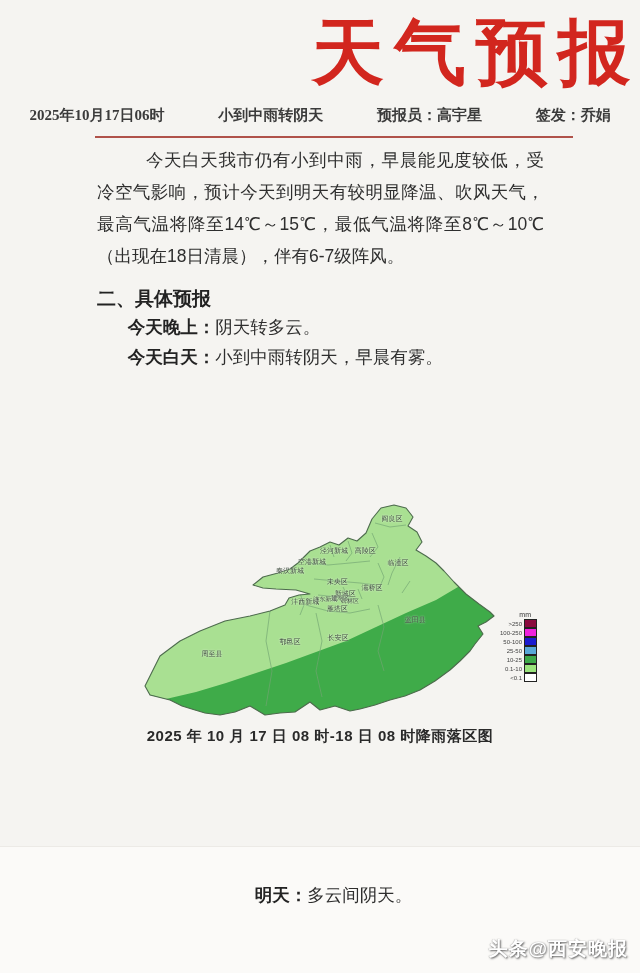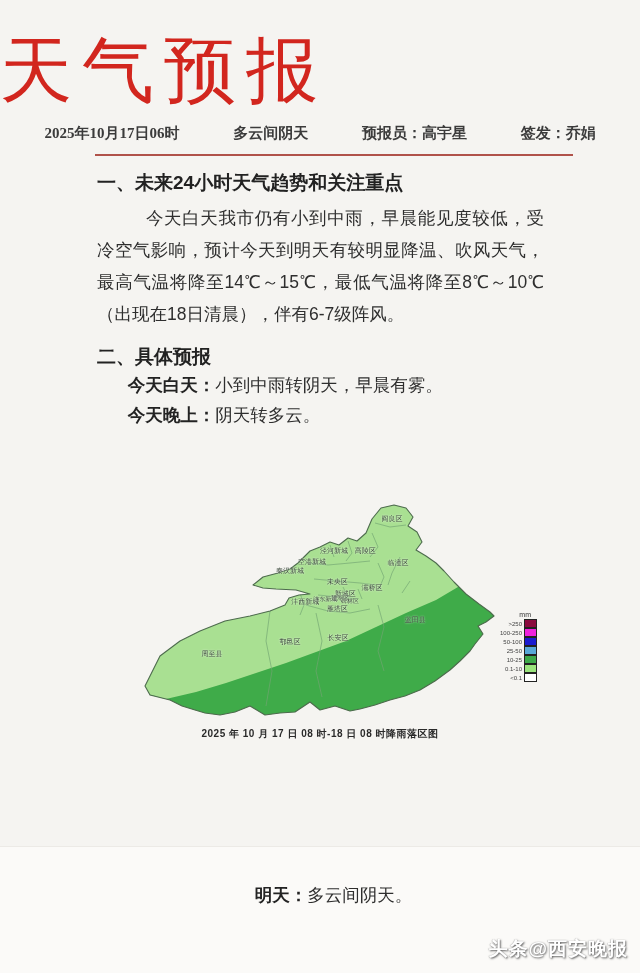--- a/index.html
+++ b/index.html
@@ -4,21 +4,21 @@
 <style>
   :root{
     --title-red:#d2261e; --rule-red:#b0524a; --light-green:#a9e092; --dark-green:#3fab49;
     --map-outline:#4d6b4d; --map-inner-border:#73a473; --page-bg:#f5f4f1; --text:#2e2e2e;
   }
   *{margin:0;padding:0;box-sizing:border-box;}
   html,body{width:640px;}
   body{font-family:"Liberation Sans",sans-serif;color:var(--text);}
   .page{position:relative;width:640px;height:973px;background:var(--page-bg);overflow:hidden;}
   .page-lower{position:absolute;left:0;top:846px;right:0;bottom:0;background:#fbfaf8;border-top:1px solid #eceae6;}
-  .title{margin-top:30px;text-align:left;font-size:72px;line-height:80px;font-weight:400;
+  .title{margin-top:12px;text-align:right;font-size:72px;line-height:80px;font-weight:700;
          letter-spacing:10px;color:var(--title-red);}
   .info-line{margin-top:14px;text-align:center;font-family:"Liberation Serif",serif;
              font-weight:700;font-size:15px;color:#3b3b3b;}
   .info-line span{margin:0 25px;}
   .red-rule{margin:11px 0 0 95px;width:478px;height:2px;background:var(--rule-red);}
   h2{margin:14px 96px 0 97px;font-size:19px;line-height:26px;font-weight:700;color:#222;}
   .para{margin:6px 96px 8px 97px;font-size:17.5px;line-height:32px;text-align:justify;
         text-indent:2.8em;color:var(--text);}
   .item{margin:0 96px 0 97px;font-size:17.5px;line-height:30px;text-indent:1.75em;color:var(--text);}
   .item .b, .tomorrow .b{font-weight:700;color:#232323;}
@@ -32,49 +32,48 @@
   #map-labels{position:absolute;inset:0;}
   .map-label{position:absolute;transform:translate(-50%,-50%);font-size:7px;line-height:8px;
              color:#3d4a3d;white-space:nowrap;text-shadow:0 0 2px rgba(255,255,255,.9);}
   .map-label.small{font-size:6px;}
   .legend{position:absolute;right:1px;top:110px;width:46px;}
   .legend-unit{font-size:7px;color:#333;text-align:right;padding-right:6px;margin-bottom:1px;}
   .legend-row{display:flex;align-items:center;justify-content:flex-end;height:9px;}
   .legend-row .lab{font-size:6px;color:#444;margin-right:2px;}
   .legend-row .sw{width:13px;height:9px;border:0.5px solid #222;}
   .caption{position:absolute;left:0;top:727px;width:640px;text-align:center;font-weight:700;
-           font-size:10px;color:#2a2a2a;letter-spacing:.5px;}
+           font-size:15px;color:#2a2a2a;letter-spacing:.5px;}
   .tomorrow{position:absolute;left:127px;top:880px;font-size:17.5px;color:var(--text);}
   .watermark{position:absolute;right:12px;top:936px;font-size:19px;font-weight:700;color:#ffffff;
              letter-spacing:1px;
              text-shadow:1px 1px 2px rgba(70,70,70,.85),-0.5px -0.5px 1px rgba(120,120,120,.5);text-align:center;}
 </style>
 </head>
 <body>
 
 <div class="page">
   <div class="page-lower"></div>
 
   <h1 class="title">天气预报</h1>
 
   <div class="info-line">
     <span>2025年10月17日06时</span>
-    <span>多云间阴天</span>
+    <span>小到中雨转阴天</span>
     <span>预报员：高宇星</span>
     <span>签发：乔娟</span>
   </div>
 
   <div class="red-rule"></div>
 
-  <h2>一、未来24小时天气趋势和关注重点</h2>
   <p class="para">今天白天我市仍有小到中雨，早晨能见度较低，受冷空气影响，预计今天到明天有较明显降温、吹风天气，最高气温将降至14℃～15℃，最低气温将降至8℃～10℃（出现在18日清晨），伴有6-7级阵风。</p>
 
   <h2>二、具体预报</h2>
+  <p class="item"><span class="b">今天晚上：</span><span>阴天转多云。</span></p>
   <p class="item"><span class="b">今天白天：</span><span>小到中雨转阴天，早晨有雾。</span></p>
-  <p class="item"><span class="b">今天晚上：</span><span>阴天转多云。</span></p>
 
   <div class="map-wrap">
     <svg width="400" height="224" viewBox="0 0 400 224">
       <defs>
         <clipPath id="cityClip">
           <path d="M7,185 L22,155 L42,140 L62,130 L87,120 L112,115 L132,110 L147,104 L151,97 L161,94 L172,93 L158,89 L138,88 L125,87 L115,84 L125,76 L140,72 L152,68 L160,62 L166,56 L172,50 L182,46 L192,41 L201,44 L210,37 L219,40 L228,32 L234,18 L243,7 L256,4 L268,7 L275,16 L270,25 L279,31 L284,41 L278,49 L288,55 L298,62 L306,70 L316,81 L328,93 L341,103 L352,111 L356,115 L348,121 L340,125 L345,133 L337,143 L332,150 L322,160 L312,169 L297,180 L282,189 L267,195 L252,199 L237,204 L222,208 L212,210 L197,205 L182,209 L172,201 L157,211 L142,212 L127,214 L112,205 L97,211 L82,214 L67,212 L57,209 L44,205 L32,199 L20,196 L12,194 Z"></path>
         </clipPath>
       </defs>
       <path class="city-fill" d="M7,185 L22,155 L42,140 L62,130 L87,120 L112,115 L132,110 L147,104 L151,97 L161,94 L172,93 L158,89 L138,88 L125,87 L115,84 L125,76 L140,72 L152,68 L160,62 L166,56 L172,50 L182,46 L192,41 L201,44 L210,37 L219,40 L228,32 L234,18 L243,7 L256,4 L268,7 L275,16 L270,25 L279,31 L284,41 L278,49 L288,55 L298,62 L306,70 L316,81 L328,93 L341,103 L352,111 L356,115 L348,121 L340,125 L345,133 L337,143 L332,150 L322,160 L312,169 L297,180 L282,189 L267,195 L252,199 L237,204 L222,208 L212,210 L197,205 L182,209 L172,201 L157,211 L142,212 L127,214 L112,205 L97,211 L82,214 L67,212 L57,209 L44,205 L32,199 L20,196 L12,194 Z"></path>
       <path class="city-dark" clip-path="url(#cityClip)" d="M320,86 L298,99 L268,112 L238,126 L208,140 L178,151 L148,162 L118,172 L88,182 L58,191 L28,198 L6,192 L0,224 L400,224 L400,86 Z"></path>

